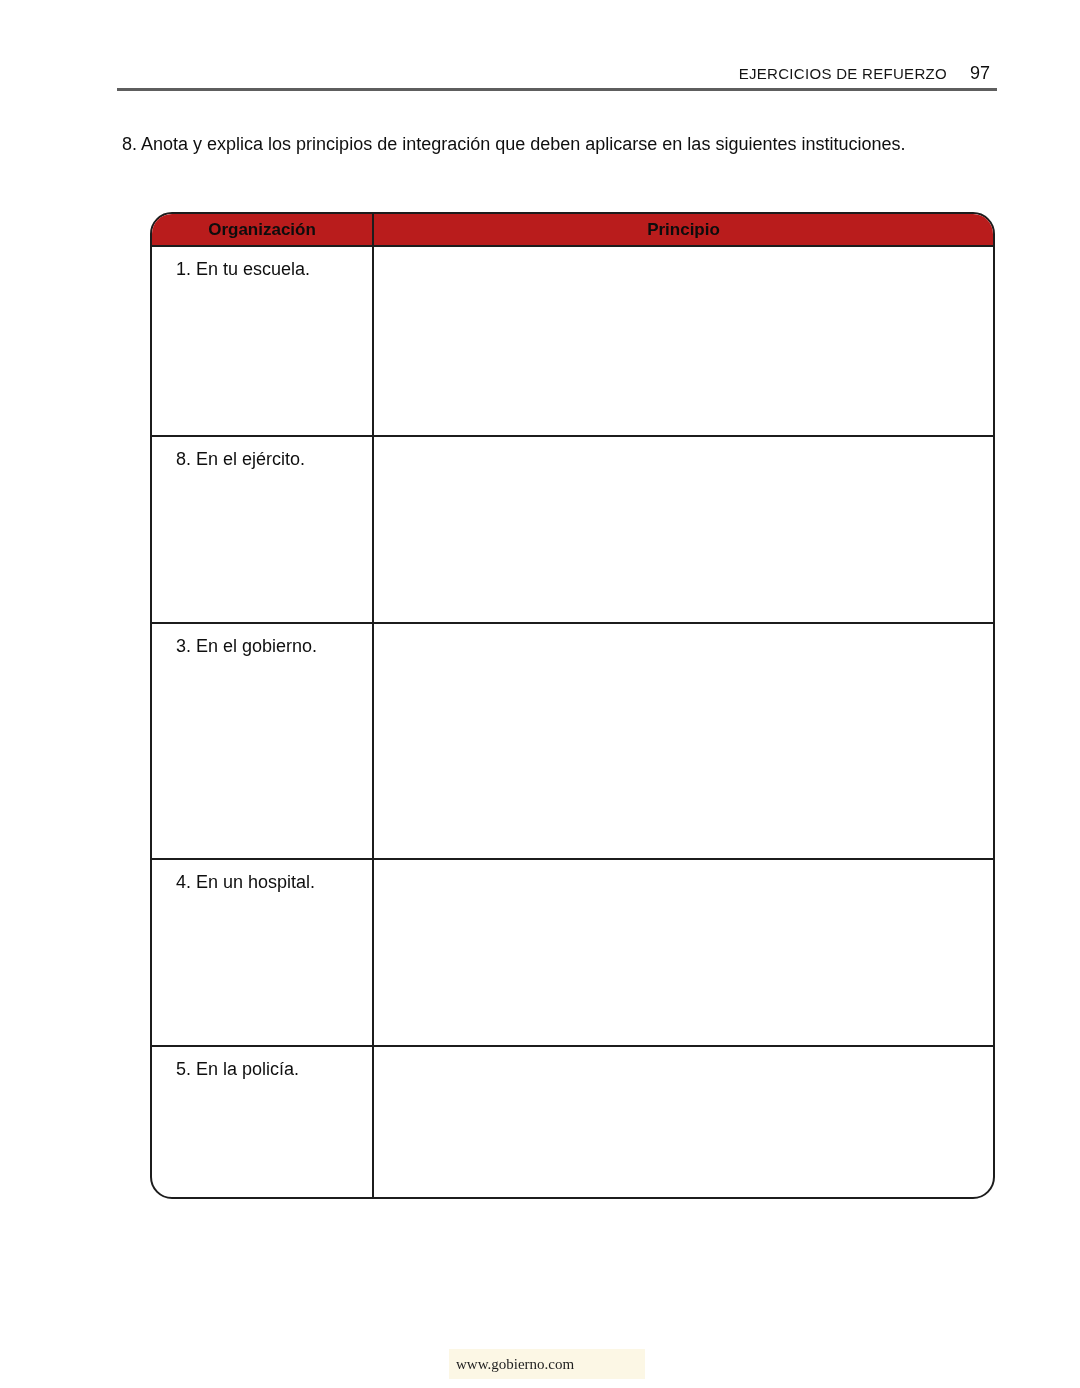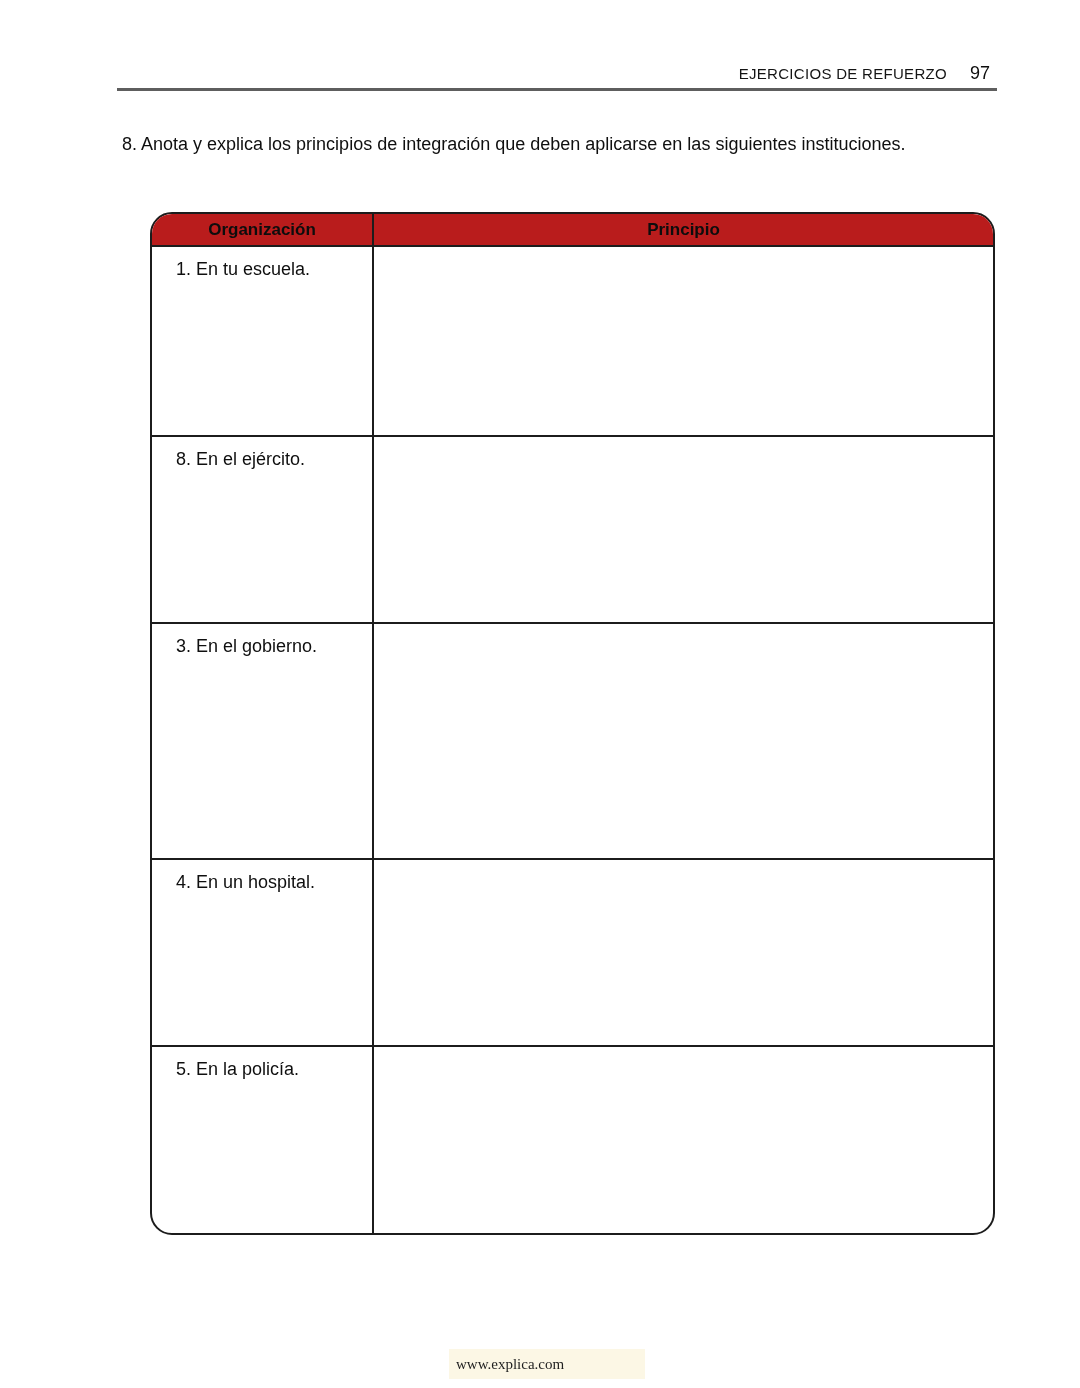--- a/index.html
+++ b/index.html
@@ -107,21 +107,21 @@
     padding: 12px 0 0 24px;
     font-size: 18px;
     color: #0f0f0f;
   }
   .td.col-pri { flex: 1; }
 
   .r1 { height: 190px; }
   .r2 { height: 187px; }
   .r3 { height: 236px; gap: 40px; }
   .r4 { height: 187px; }
-  .r5 { height: 186px; }
+  .r5 { height: 150px; }
 
   
   .footer-highlight {
     position: absolute;
     left: 449px;
     top: 1349px;
     width: 196px;
     height: 30px;
     background: #fcf7e5;
     display: flex;
@@ -173,16 +173,16 @@
       <div class="td col-pri"></div>
     </div>
 
     <div class="trow r5">
       <div class="td col-org">5. En la policía.</div>
       <div class="td col-pri"></div>
     </div>
   </div>
 
   <div class="footer-highlight">
-    <span class="footer-url">www.explica.com</span>
+    <span class="footer-url">www.gobierno.com</span>
   </div>
 
 </div>
 
 </body></html>

